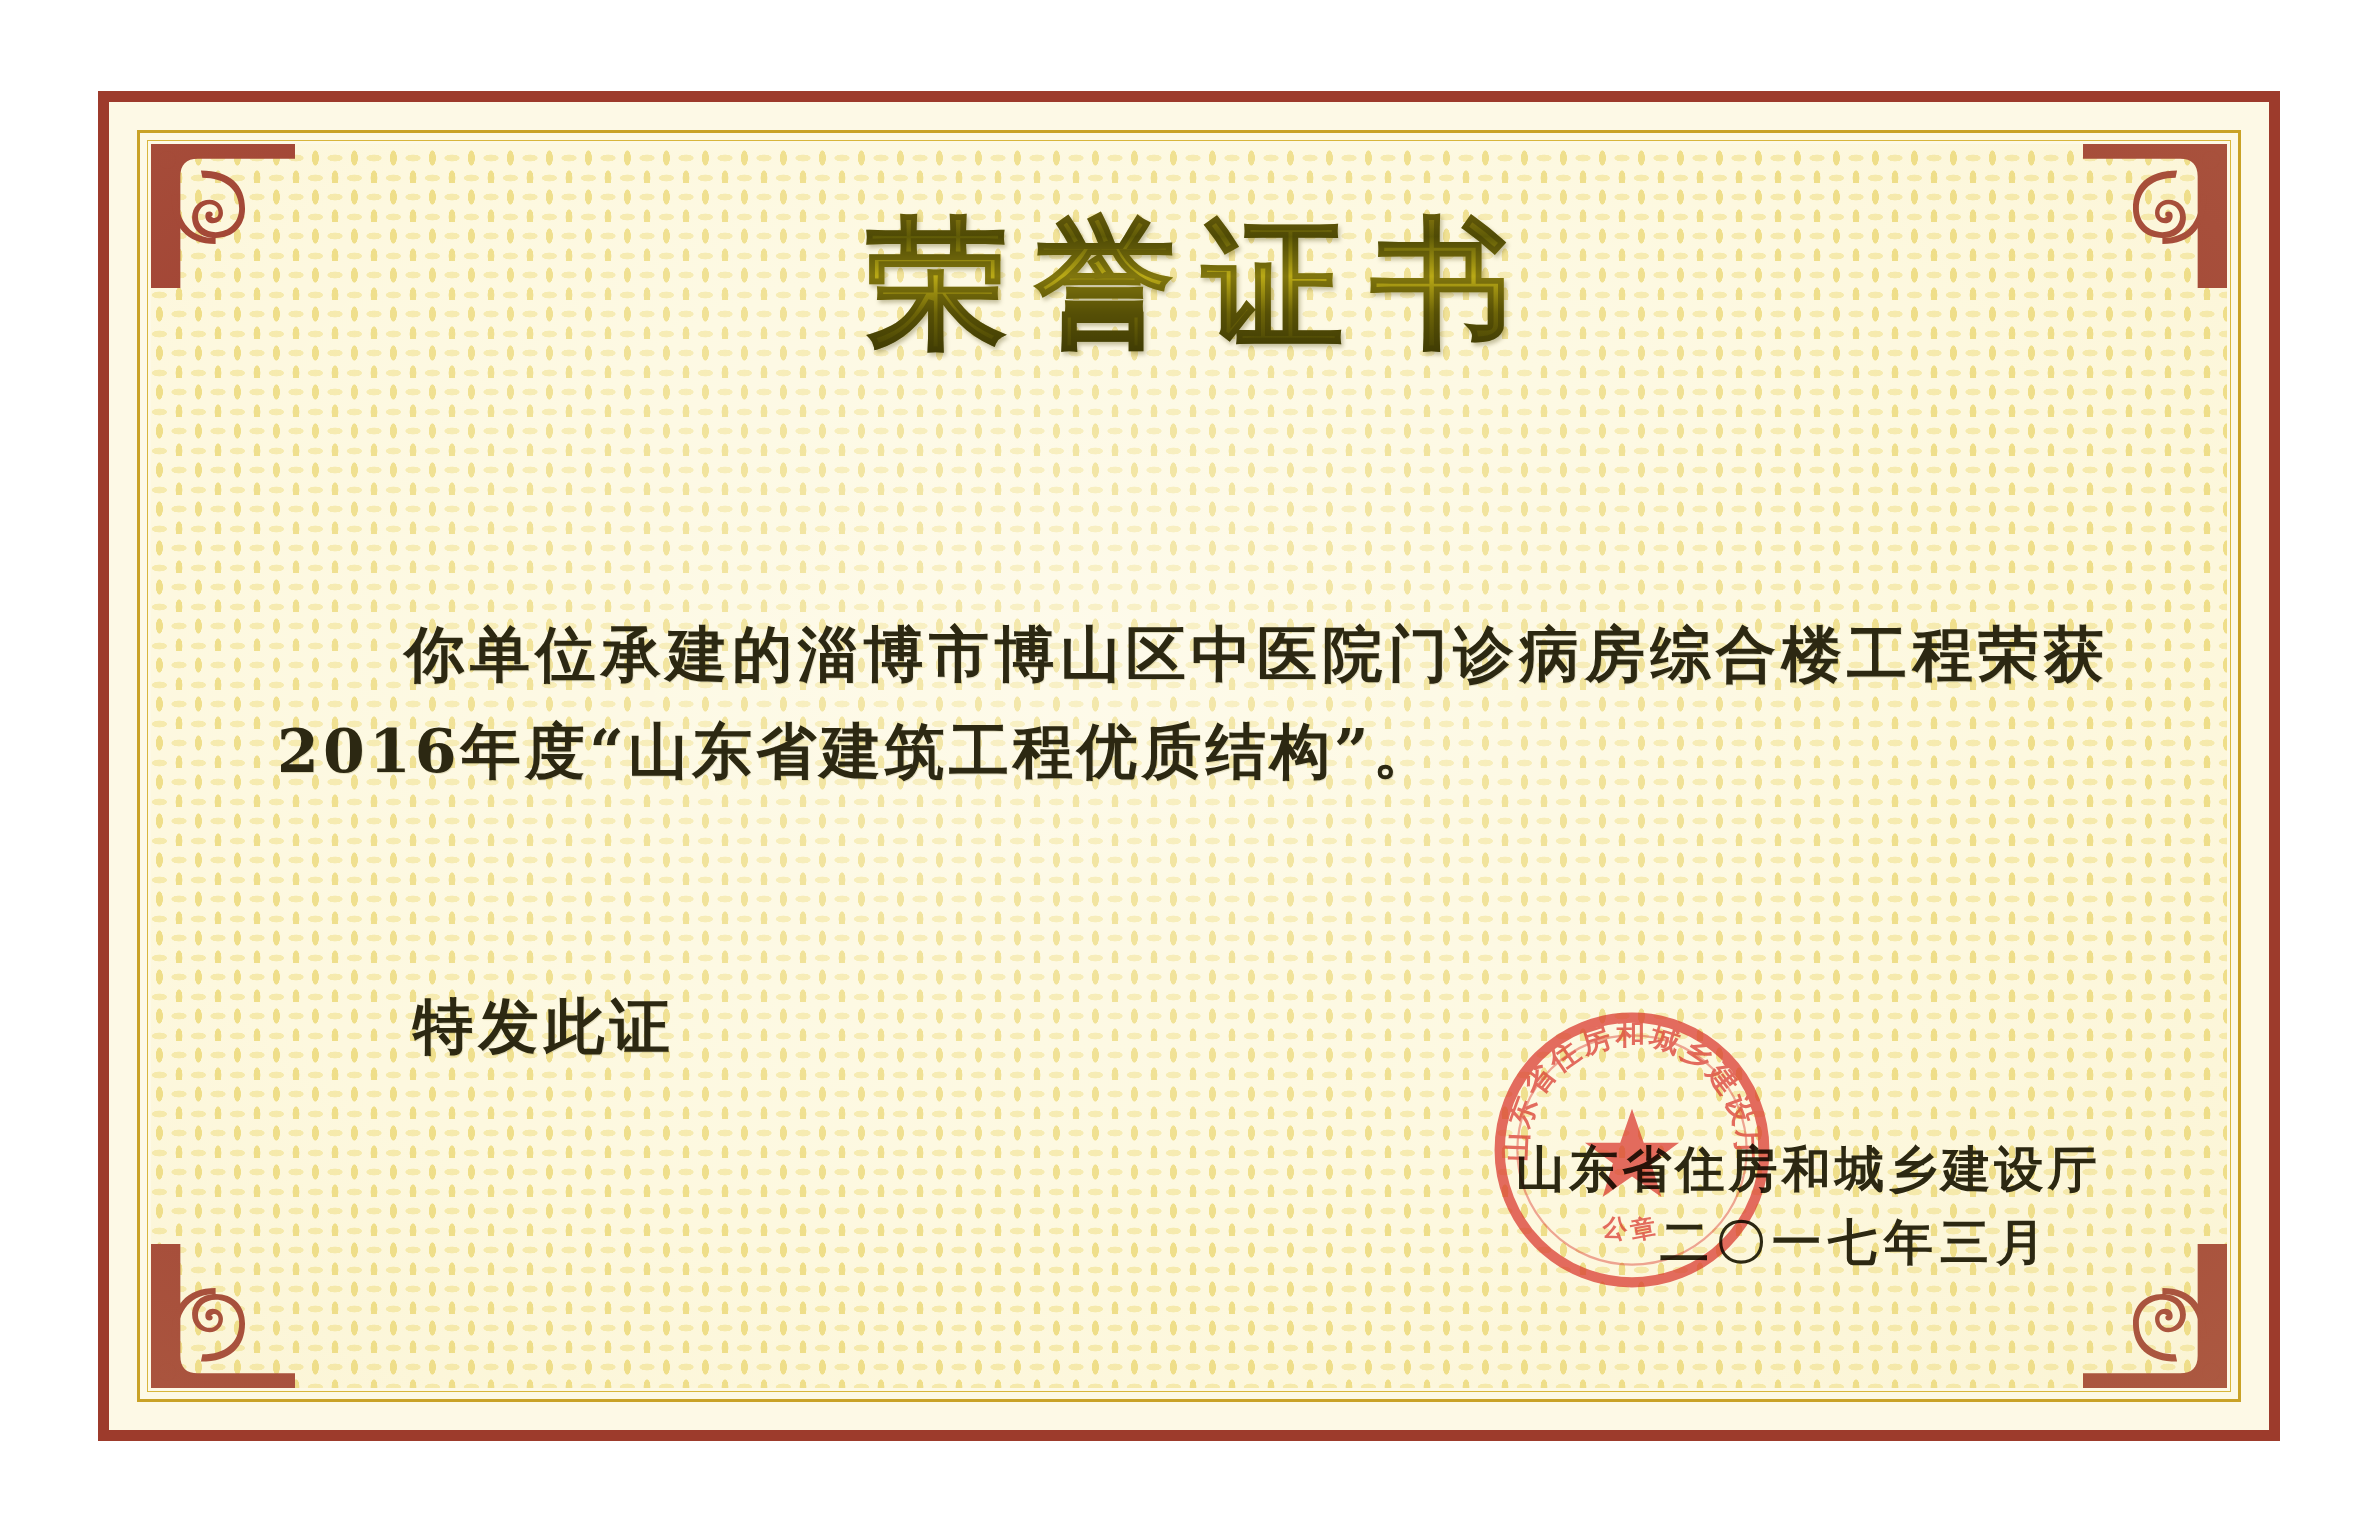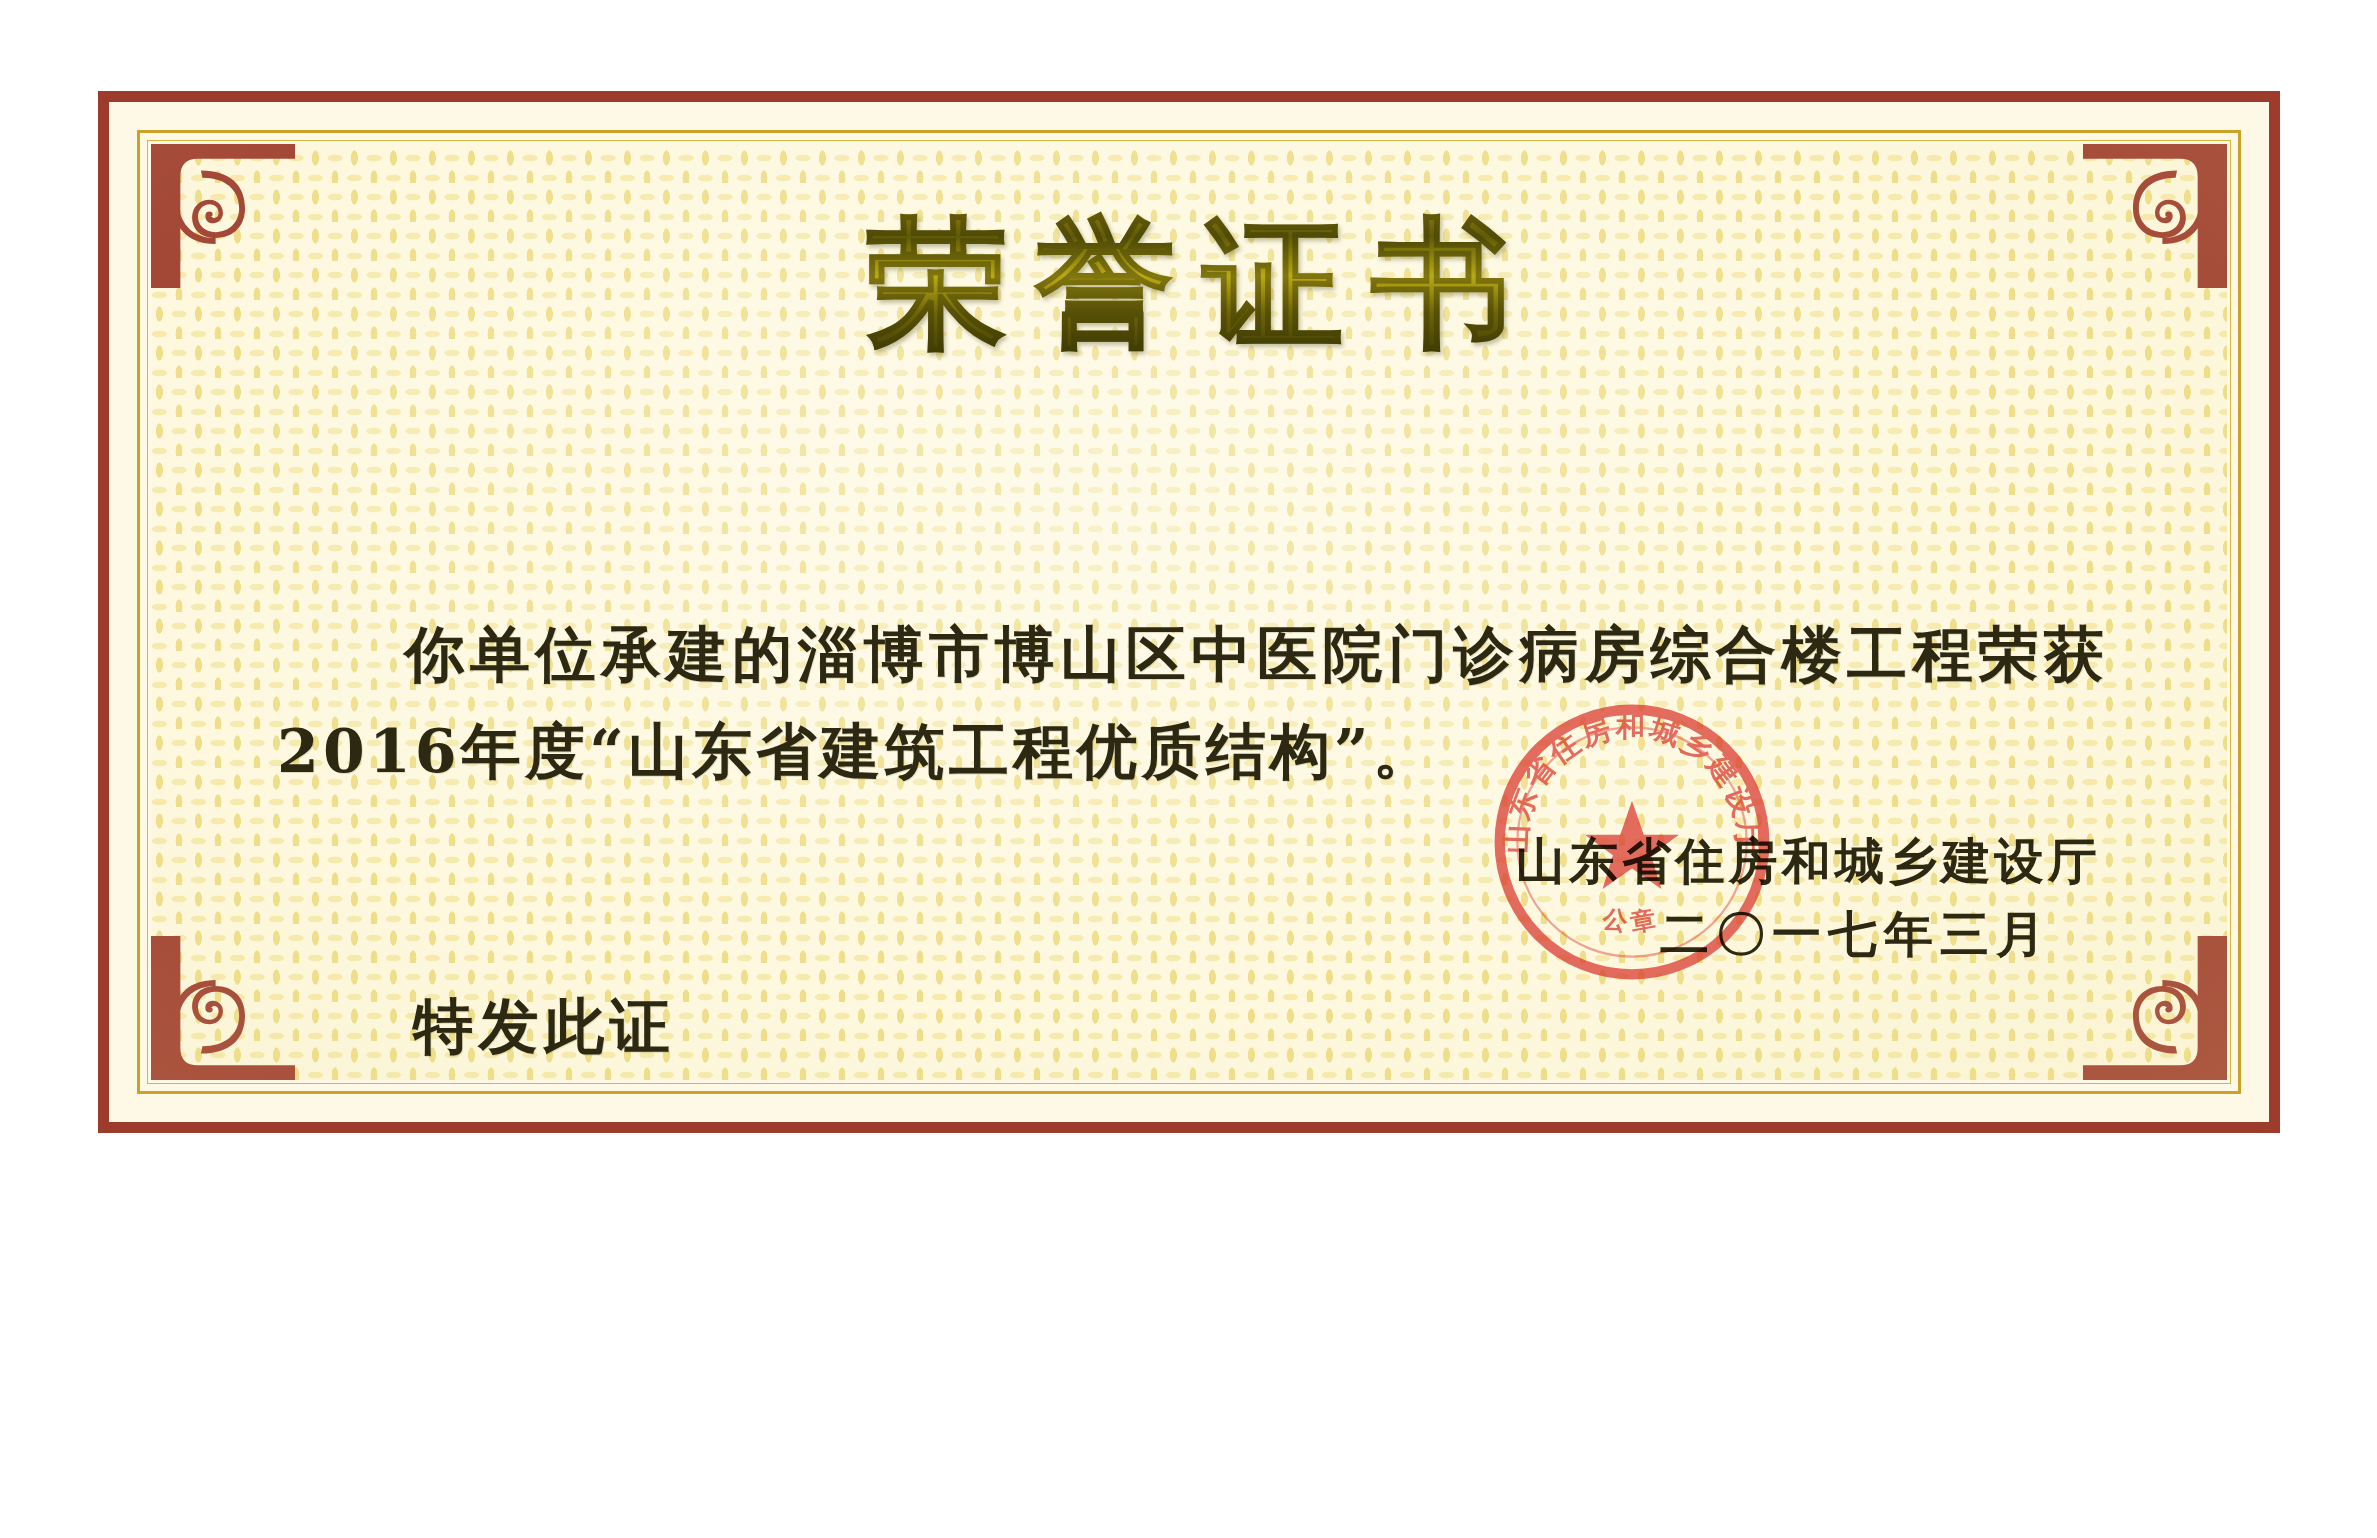--- a/index.html
+++ b/index.html
@@ -13,21 +13,21 @@
     font-family: "Liberation Serif", serif;
     overflow: hidden;
   }
 
   
   .cert-wrap {
     position: absolute;
     left: 98px;
     top: 91px;
     width: 2182px;
-    height: 1042px;
+    height: 1350px;
   }
 
   
   .cert-outer {
     position: absolute;
     inset: 0;
     border: 11.2px solid #9d3b2c;
     background: #fdf9e6;
     box-sizing: border-box;
   }

